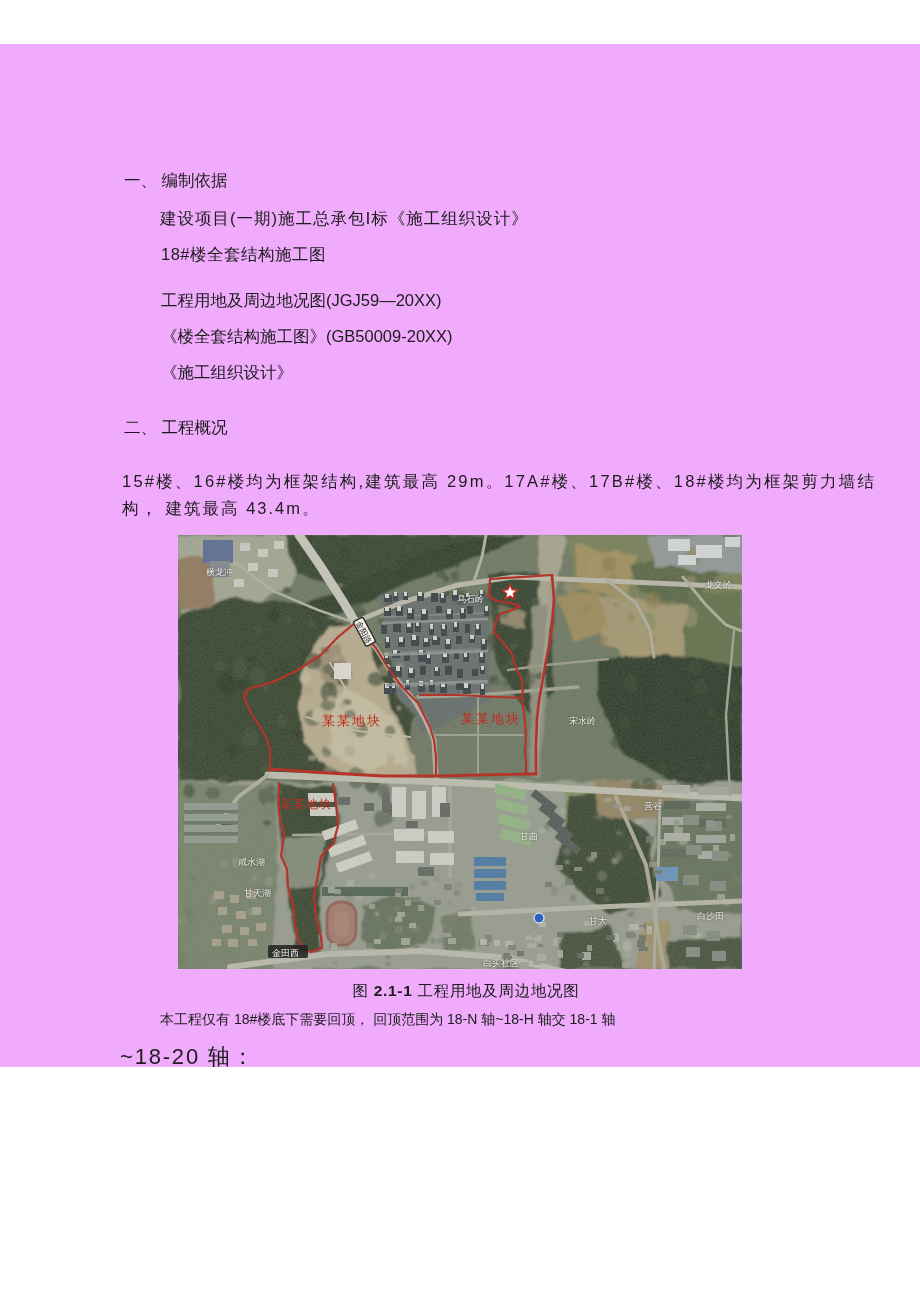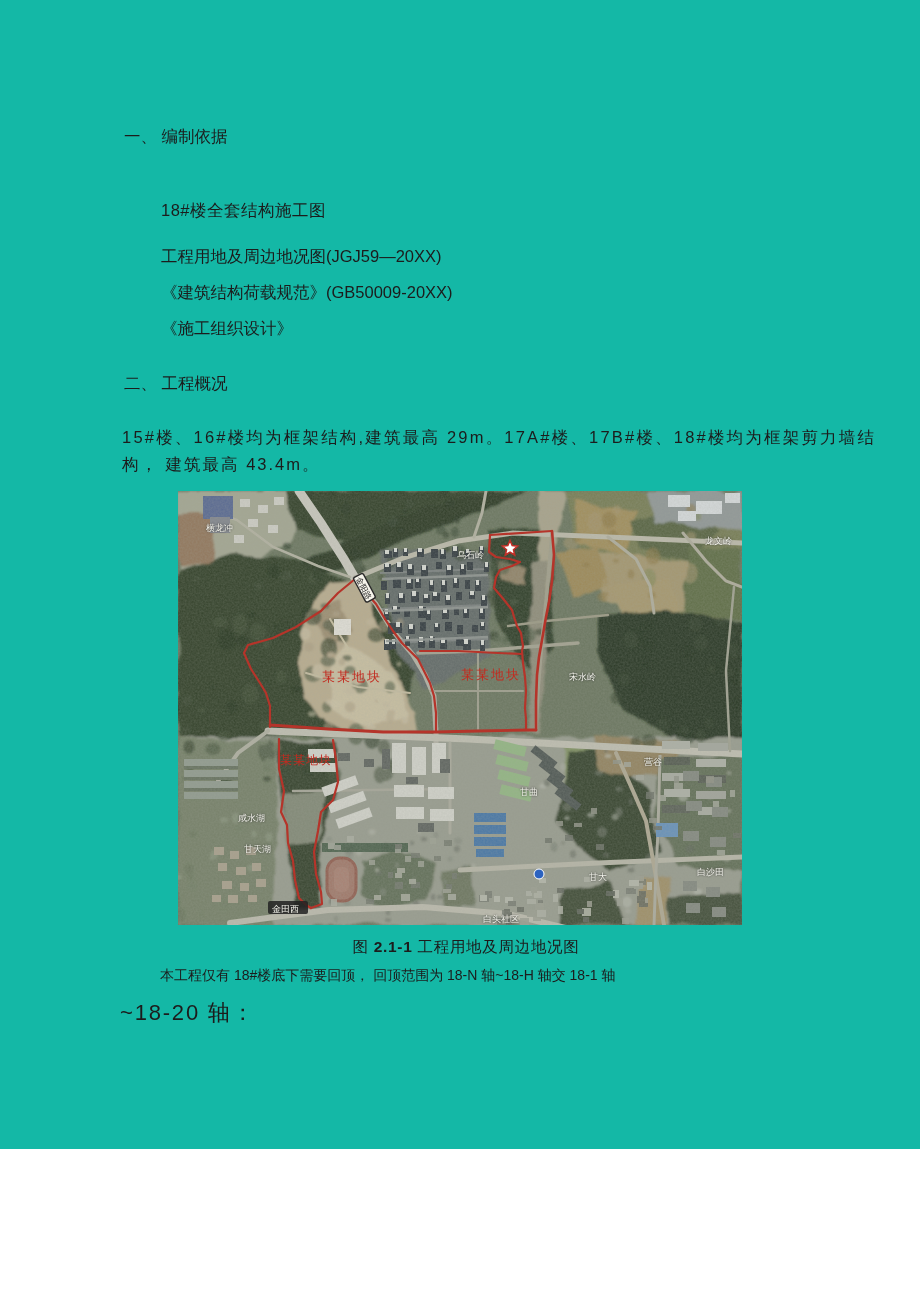--- a/index.html
+++ b/index.html
@@ -1,31 +1,32 @@
 <!DOCTYPE html>
 <html><head>
 <meta charset="utf-8">
 <style>
   html,body{margin:0;padding:0;background:#ffffff;}
-  #page{position:relative;width:920px;height:1149px;background:#14b8a6;overflow:hidden;
-        font-family:"Liberation Sans",sans-serif;color:#1c1c1c;}
+  #page{position:relative;width:920px;height:1023px;background:#f0abfc;overflow:hidden;
+        font-family:"Liberation Sans",sans-serif;color:#1c1c1c;margin-top:44px;}
   .ln{position:absolute;white-space:pre;font-size:16.5px;line-height:19px;}
 </style>
 </head>
 <body>
 <div id="page">
 
   <div class="ln" style="left:124px;top:127px;">一、 编制依据</div>
 
+  <div class="ln" style="left:160px;top:165px;letter-spacing:1px;">建设项目(一期)施工总承包Ⅰ标《施工组织设计》</div>
 
   <div class="ln" style="left:161px;top:201px;letter-spacing:0.5px;">18#楼全套结构施工图</div>
 
   <div class="ln" style="left:161px;top:247px;">工程用地及周边地况图(JGJ59—20XX)</div>
 
-  <div class="ln" style="left:161px;top:283px;">《建筑结构荷载规范》(GB50009-20XX)</div>
+  <div class="ln" style="left:161px;top:283px;">《楼全套结构施工图》(GB50009-20XX)</div>
 
   <div class="ln" style="left:161px;top:319px;">《施工组织设计》</div>
 
   <div class="ln" style="left:124px;top:374px;">二、 工程概况</div>
 
 
   <div class="ln" style="left:122px;top:428px;letter-spacing:2.2px;">15#楼、16#楼均为框架结构,建筑最高 29m。17A#楼、17B#楼、18#楼均为框架剪力墙结</div>
 
   <div class="ln" style="left:122px;top:455px;letter-spacing:2px;">构， 建筑最高 43.4m。</div>
 

